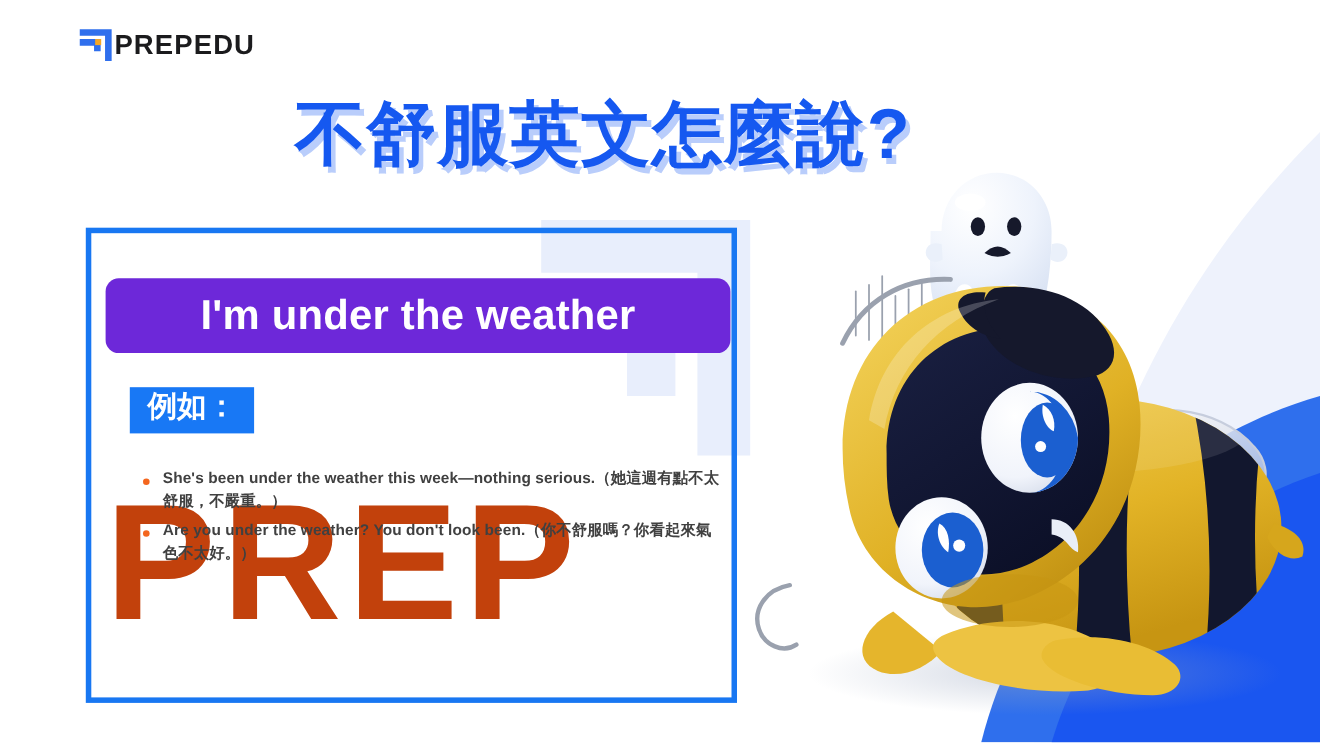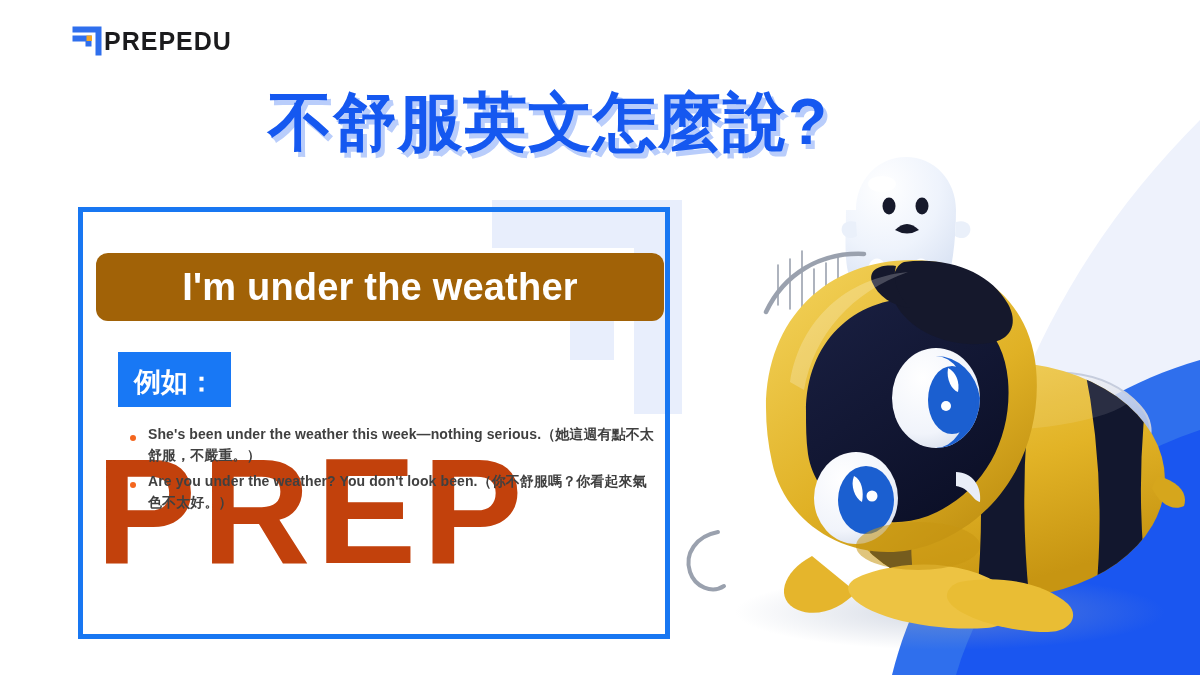--- a/index.html
+++ b/index.html
@@ -45,31 +45,31 @@
     white-space:nowrap;
   }
 
   
   .card{
     position:absolute;left:78px;top:207px;width:592px;height:432px;
     border:5px solid #1877f2;background:transparent;box-sizing:border-box;
   }
   .pill{
     position:absolute;left:96px;top:253px;width:568px;height:68px;
-    background:#a16207;border-radius:12px;box-sizing:border-box;
+    background:#6d28d9;border-radius:12px;box-sizing:border-box;
     display:flex;align-items:center;justify-content:center;
   }
   .pill-text{
     color:#ffffff;font-size:38px;font-weight:700;letter-spacing:.2px;
     font-family:"Liberation Sans","DejaVu Sans",sans-serif;white-space:nowrap;
   }
   .eg-label{
     position:absolute;left:118px;top:352px;
     background:#1878f5;color:#fff;
-    padding:17px 16px 11px 16px;
+    padding:4px 16px 11px 16px;
     font-size:27px;font-weight:700;line-height:1;
     font-family:"Liberation Sans","DejaVu Sans",sans-serif;white-space:nowrap;
   }
 
   .bullets{
     position:absolute;left:126px;top:424px;width:528px;
     margin:0;padding:0;list-style:none;
   }
   .bullets li{
     position:relative;padding-left:22px;margin:0 0 6px 0;

